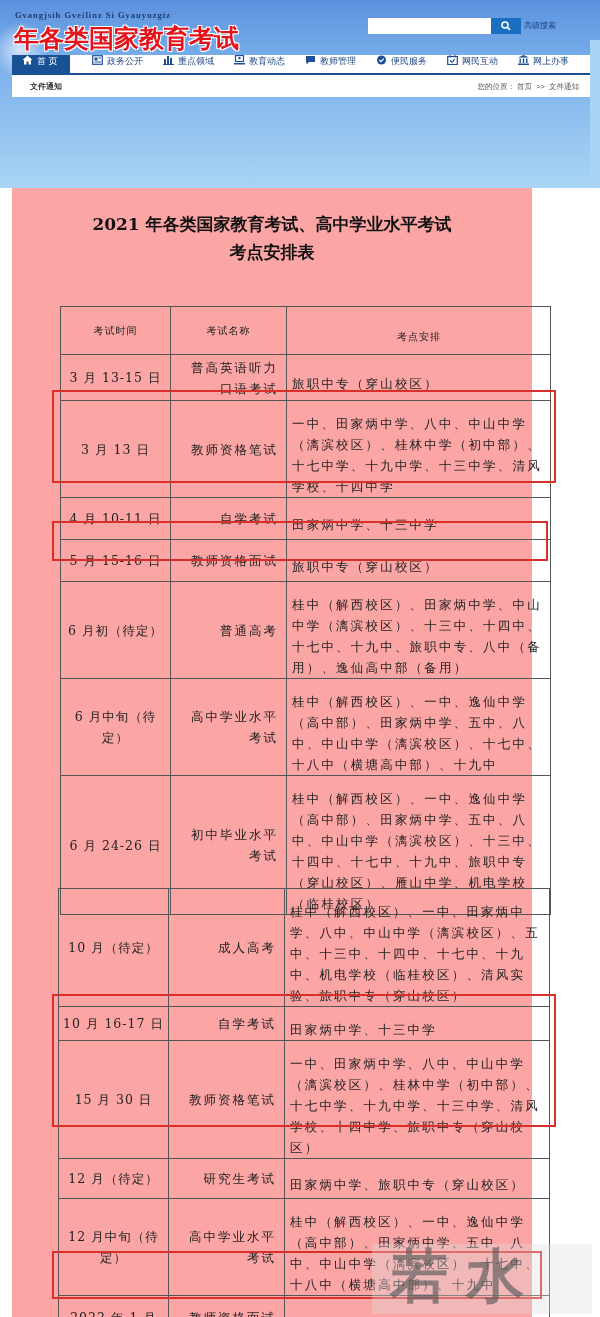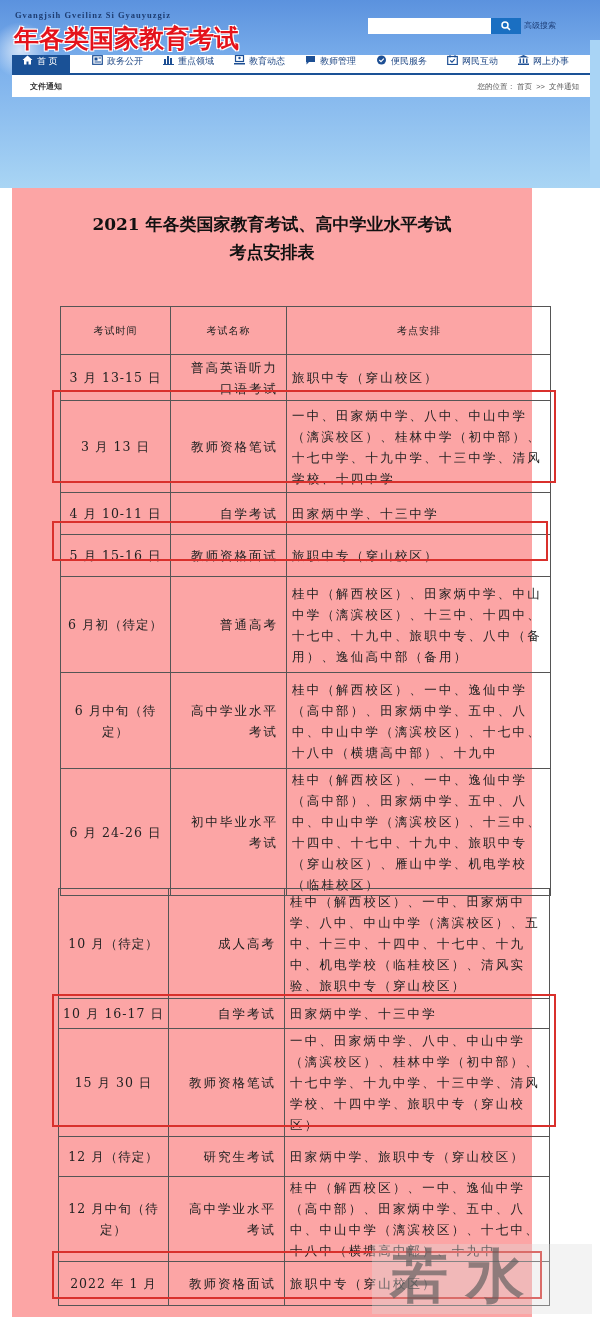--- a/index.html
+++ b/index.html
@@ -46,21 +46,21 @@
 
   
   .doc { position: absolute; left: 12px; top: 188px; width: 520px; height: 1129px; background: #fca5a5; }
   .doc-title { position: absolute; left: 0; right: 0; top: 22px; text-align: center;
                font-family: "DejaVu Serif", "Liberation Serif", serif; font-weight: bold; color: #111; font-size: 17px; line-height: 28px; }
 
   table.sched { position: absolute; border-collapse: collapse; font-family: "DejaVu Serif", "Liberation Serif", serif; color: #222; }
   table.sched td { border: 1.5px solid #555; font-size: 12.5px; line-height: 21px; vertical-align: middle; }
   table.sched td.c1 { width: 110px; text-align: center; letter-spacing: 1px; padding: 0 4px; }
   table.sched td.c2 { width: 116px; text-align: right; letter-spacing: 2px; padding: 0 8px; }
-  table.sched td.c3 { text-align: left; letter-spacing: 2.2px; padding: 0 4px 0 5px; }
+  table.sched td.c3 { text-align: left; letter-spacing: 2.2px; padding: 12px 4px 0 5px; }
   table.sched tr.hdr td { height: 48px; font-size: 10px; letter-spacing: 1px; text-align: center; }
 
   #t1 { left: 48px; top: 118px; width: 491px; }
   #t2 { left: 46px; top: 700px; width: 492px; }
 
   .hl { position: absolute; border: 2.5px solid #d9302c; pointer-events: none; }
 
   .wm { position: absolute; left: 360px; top: 1050px; width: 240px; height: 79px; pointer-events: none; }
   .wm .block { position: absolute; left: 0; top: 6px; width: 220px; height: 70px; background: rgba(220,220,220,0.35); }
   .wm .chars { position: absolute; left: 18px; top: 0; font-size: 58px; color: rgba(90,90,90,0.65); letter-spacing: 18px;

